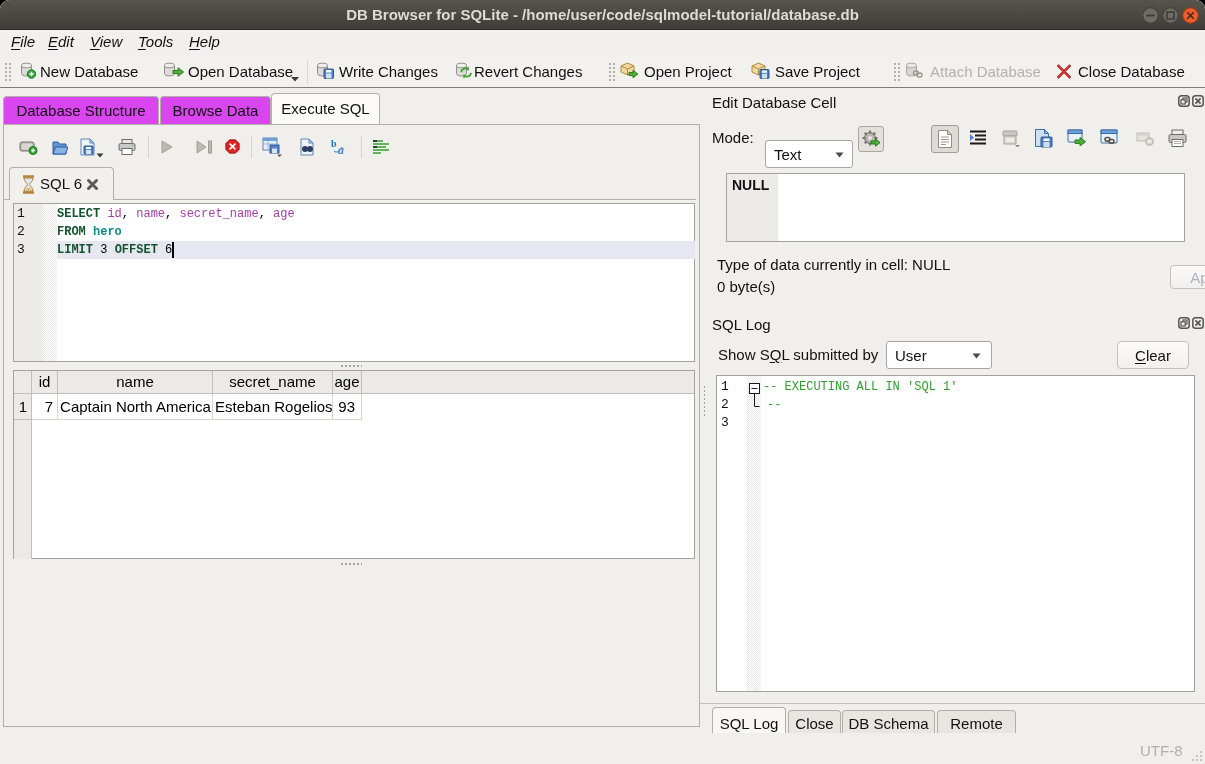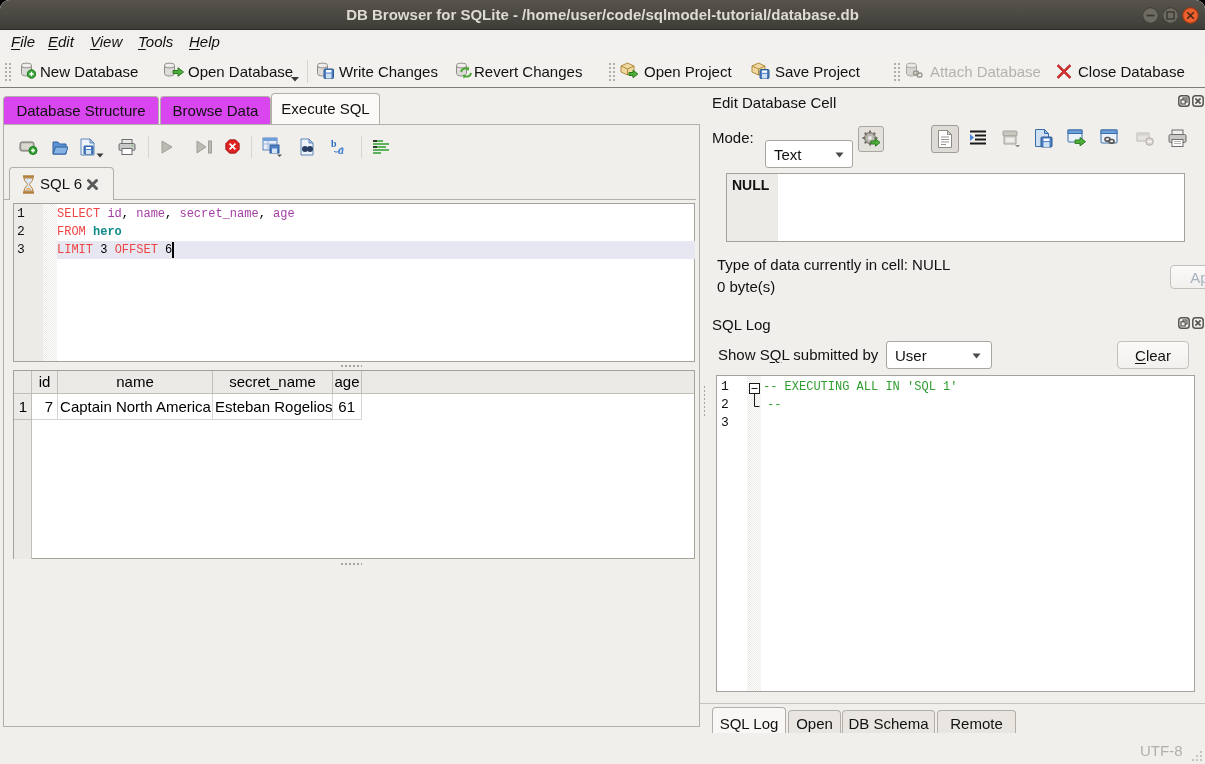--- a/index.html
+++ b/index.html
@@ -28,21 +28,21 @@
   .tab.active { background:#fbfaf8; top:93px; height:32px; padding-top:6px; font-weight:normal; }
   #pane { position:absolute; left:3px; top:124px; width:697px; height:603px; border:1px solid #b3afa8; background:#f1efec; }
   
   #editor { position:absolute; left:13px; top:203px; width:682px; height:159px; border:1px solid #a5a19b; background:#fff; }
   #edgutter { position:absolute; left:0; top:0; width:29px; height:100%; background:#edebe7; }
   #edfold { position:absolute; left:29px; top:0; width:14px; height:100%;
     background:conic-gradient(#eceae6 90deg,#fff 90deg 180deg,#eceae6 180deg 270deg,#fff 270deg); background-size:2px 2px; }
   .mono { font-family:"Liberation Mono",monospace; }
   .eline { position:absolute; left:43px; height:18px; line-height:18px; font-family:"Liberation Mono",monospace; font-size:12px; white-space:pre; }
   .lnum { position:absolute; left:3px; width:22px; font-family:"Liberation Mono",monospace; font-size:13px; color:#111; height:18px; line-height:18px; }
-  .kw { color:#ef4444; font-weight:normal; }
+  .kw { color:#14532d; font-weight:bold; }
   .ident { color:#a33ea3; }
   .tbl { color:#108a8a; font-weight:bold; }
   
   #rtable { position:absolute; left:13px; top:370px; width:682px; height:189px; border:1px solid #a5a19b; background:#fff; font-size:15px; }
   
   #msgbox { position:absolute; left:12px; top:569px; width:684px; height:153px; border:1px solid #a5a19b; background:#fff; }
   
   .docktitle { position:absolute; font-size:15px; color:#111; }
   .sel { position:absolute; background:#fff; border:1px solid #a9a59f; border-radius:3px; font-size:15px; color:#111; }
   .btn { position:absolute; background:linear-gradient(#fbfaf9,#f2f0ed); border:1px solid #c4c0ba; border-radius:4px; text-align:center; font-size:15px; }
@@ -253,21 +253,21 @@
     <div class="abs" style="left:44px;top:0;width:155px;height:23px;border-right:1px solid #c2beb8;text-align:center;padding-top:2px;">name</div>
     <div class="abs" style="left:199px;top:0;width:120px;height:23px;border-right:1px solid #c2beb8;text-align:center;padding-top:2px;">secret_name</div>
     <div class="abs" style="left:319px;top:0;width:29px;height:23px;border-right:1px solid #c2beb8;text-align:center;padding-top:2px;">age</div>
 
     <div class="abs" style="left:0;top:23px;width:18px;height:165px;background:#eceae6;border-right:1px solid #c2beb8;"></div>
     <div class="abs" style="left:0;top:23px;width:18px;height:26px;border-bottom:1px solid #c2beb8;text-align:center;padding-top:4px;">1</div>
 
     <div class="abs" style="left:18px;top:23px;width:26px;height:26px;border-right:1px solid #d8d4cf;border-bottom:1px solid #d8d4cf;text-align:right;padding:4px 4px 0 0;">7</div>
     <div class="abs" style="left:44px;top:23px;width:155px;height:26px;border-right:1px solid #d8d4cf;border-bottom:1px solid #d8d4cf;padding:4px 0 0 1px;white-space:nowrap;text-align:center;">Captain North America</div>
     <div class="abs" style="left:199px;top:23px;width:120px;height:26px;border-right:1px solid #d8d4cf;border-bottom:1px solid #d8d4cf;padding:4px 0 0 2px;white-space:nowrap;">Esteban Rogelios</div>
-    <div class="abs" style="left:319px;top:23px;width:29px;height:26px;border-right:1px solid #d8d4cf;border-bottom:1px solid #d8d4cf;text-align:right;padding:4px 6px 0 0;">61</div>
+    <div class="abs" style="left:319px;top:23px;width:29px;height:26px;border-right:1px solid #d8d4cf;border-bottom:1px solid #d8d4cf;text-align:right;padding:4px 6px 0 0;">93</div>
   </div>
 
   <div class="abs dots" style="left:340px;top:562px;width:22px;height:5px;"></div>
 
 
   <div class="abs" style="left:703px;top:385px;width:3px;height:32px;background-image:radial-gradient(#a8a49e 0.8px, transparent 1px);background-size:3px 4px;"></div>
   <div class="docktitle" style="left:712px;top:94px;">Edit Database Cell</div>
   <svg class="abs" style="left:1178px;top:95px" width="12" height="12" viewBox="0 0 12 12">
       <rect x="0.8" y="0.8" width="10.4" height="10.4" rx="2.8" fill="none" stroke="#57554f" stroke-width="1.5"></rect>
       <rect x="5" y="3" width="4" height="4" fill="none" stroke="#57554f" stroke-width="1.2"></rect>
@@ -379,21 +379,21 @@
         <rect x="1.5" y="5.5" width="10" height="10" fill="#fff" stroke="#1a1a1a"></rect>
         <path d="M3.5 10.5h6" stroke="#1a1a1a"></path>
         <path d="M6.5 15.5v13h5" fill="none" stroke="#1a1a1a"></path>
       </svg>
     <div class="eline mono" style="left:46px;top:2px;color:#2f9e2f;">-- EXECUTING ALL IN 'SQL 1'</div>
     <div class="eline mono" style="left:50px;top:20px;color:#2f9e2f;">--</div>
   </div>
 
   <div class="abs" style="left:700px;top:703px;width:505px;height:1px;background:#c6c2bc;"></div>
   <div class="btab" style="left:712px;top:707px;width:74px;height:26px;background:#f8f7f5;padding-top:7px;">SQL Log</div>
-  <div class="btab" style="left:788px;top:710px;width:53px;height:23px;background:#e9e6e2;padding-top:4px;">Open</div>
+  <div class="btab" style="left:788px;top:710px;width:53px;height:23px;background:#e9e6e2;padding-top:4px;">Close</div>
   <div class="btab" style="left:842px;top:710px;width:93px;height:23px;background:#e9e6e2;padding-top:4px;">DB Schema</div>
   <div class="btab" style="left:937px;top:710px;width:79px;height:23px;background:#e9e6e2;padding-top:4px;">Remote</div>
   <div class="abs" style="left:1140px;top:742px;font-size:15px;color:#b3afa9;">UTF-8</div>
   <svg class="abs" style="left:1190px;top:749px" width="13" height="13" viewBox="0 0 13 13">
       <g fill="#b8b4ae">
         <circle cx="11" cy="3" r="1"></circle>
         <circle cx="7" cy="7" r="1"></circle>
         <circle cx="11" cy="7" r="1"></circle>
         <circle cx="3" cy="11" r="1"></circle>
         <circle cx="7" cy="11" r="1"></circle>

